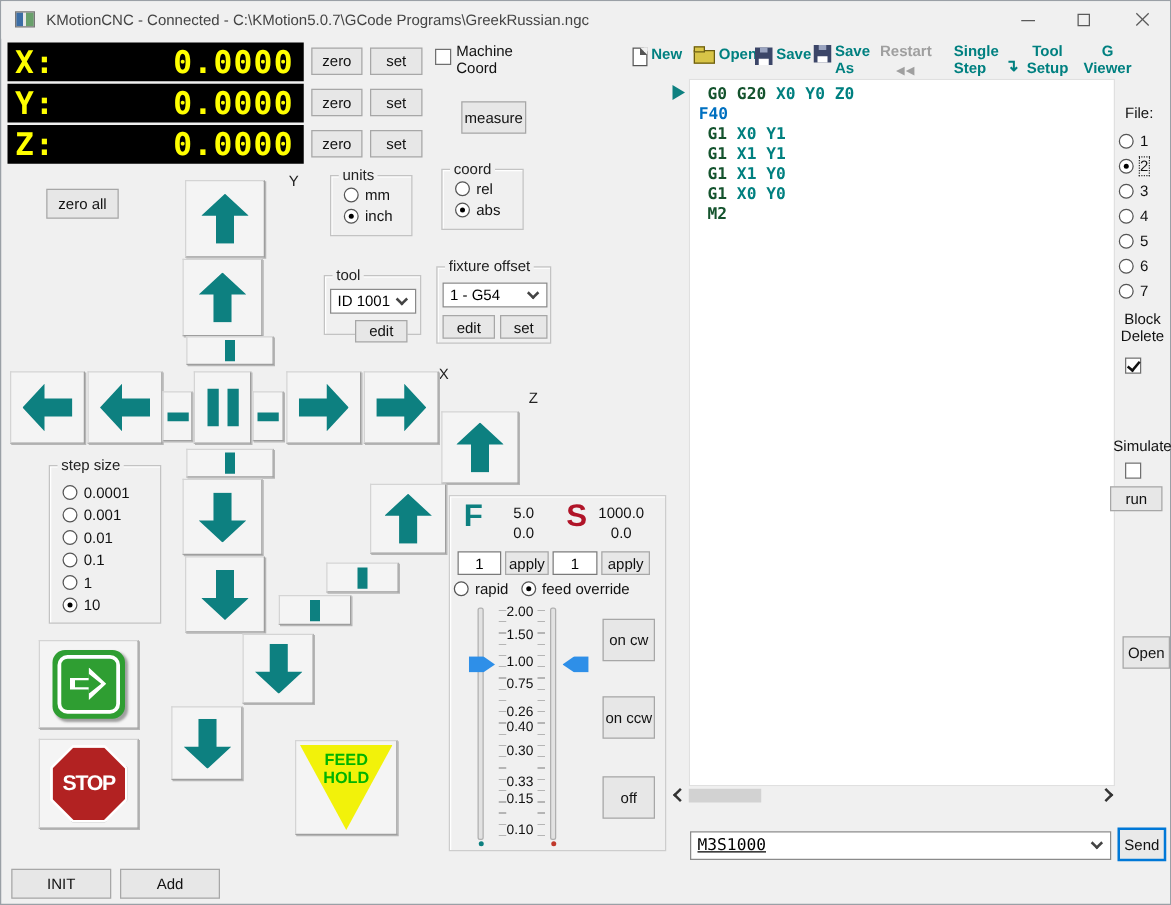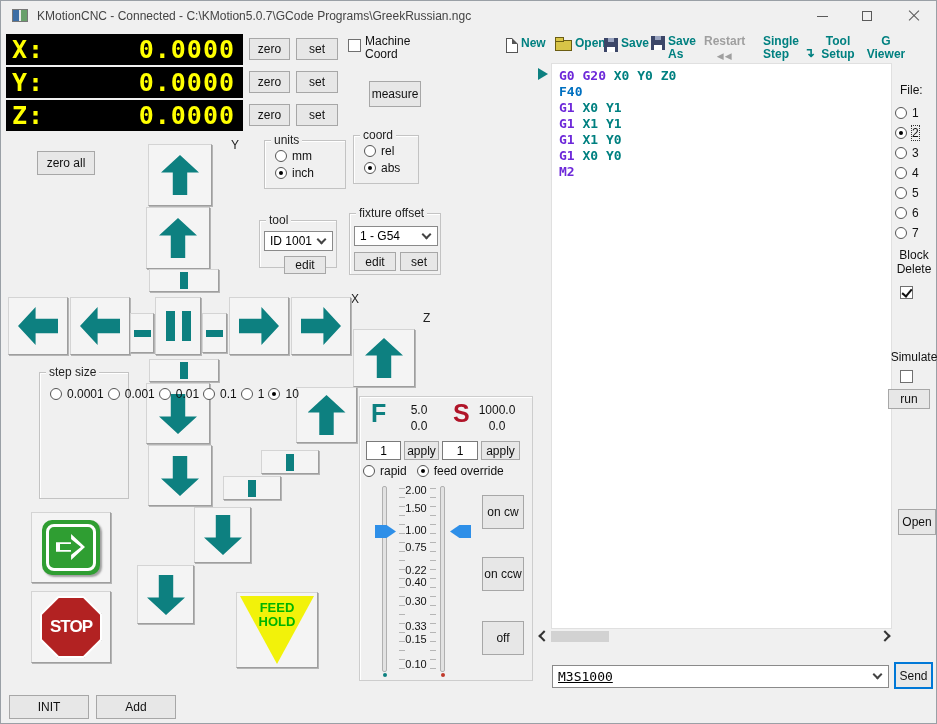--- a/index.html
+++ b/index.html
@@ -83,21 +83,21 @@
   .icon-folder::before{ content:''; position:absolute; left:-1px; top:-4px; width:7px; height:3px; background:#d8c447; border:1px solid #6b5d12; }
   .icon-floppy{ width:14px; height:14px; background:#3c4668; position:relative; margin-top:1px; }
   .icon-floppy::before{ content:''; position:absolute; left:3px; bottom:0; width:8px; height:5px; background:#fff; }
   .icon-floppy::after{ content:''; position:absolute; left:4px; top:0; width:6px; height:4px; background:#9aa4c0; }
   .ss-arrow{ color:#008080; font-weight:bold; font-size:13px; margin-top:10px; }
   .rewind{ color:#9f9f9f; font-size:9px; letter-spacing:1px; text-align:center; }
 
   
   .editor{ position:absolute; left:550px; top:62px; width:341px; height:566px; background:#fff; border:1px solid #e0e0e0; padding:4px 0 0 7px; cursor:text; }
   .code-line{ font-family:"DejaVu Sans Mono",monospace; font-weight:bold; font-size:13px; line-height:16px; white-space:pre; color:#111; }
-  .seg-comment{ color:var(--comment); } .seg-code{ color:#6d28d9; } .seg-axis{ color:var(--axisw); } .seg-feed{ color:var(--feedw); }
+  .seg-comment{ color:var(--comment); } .seg-code{ color:#14532d;margin-left:7px; } .seg-axis{ color:var(--axisw); } .seg-feed{ color:var(--feedw); }
   .play-marker{ position:absolute; left:537px; top:67px; width:0; height:0;
     border-left:10px solid var(--teal); border-top:6px solid transparent; border-bottom:6px solid transparent; }
 
   
   .fs-panel{ position:absolute; left:358px; top:395px; width:174px; height:285px; border:1px solid #cdcdcd; box-shadow:inset 1px 1px 0 #fff; }
   .big-letter{ position:absolute; font-weight:bold; font-size:25px; font-family:"Liberation Sans",sans-serif; }
   .fs-val{ position:absolute; font-size:12px; text-align:center; color:#111; }
   .fs-input{ position:absolute; border:1px solid #7a7a7a; background:#fff; font-size:12px; text-align:center; font-family:"Liberation Sans",sans-serif; }
 
   .slider-zone{ position:absolute; left:365px; top:483px; width:162px; height:196px; }
@@ -331,21 +331,21 @@
       <span class="t">STOP</span>
     </span>
   </div>
   <div class="jog-btn" style="left:235px;top:591px;width:82px;height:76px">
     <span class="fh">
       <span class="tri"></span>
       <span class="t" style="width:74px">FEED HOLD</span>
     </span>
   </div>
 
-  <div class="group" style="left:263px;top:139px;width:82px;height:49px">
+  <div class="group" style="left:263px;top:139px;width:66px;height:49px">
     <span class="legend">units</span>
     <div id="units-radios" style="position:absolute;left:10px;top:8px;display:flex;flex-direction:column;gap:3px">
         <label class="radio-row">
           <span class="rb" style="position: relative;"></span>
           <span class="rlabel">mm</span>
         </label>
         <label class="radio-row">
           <span class="rb checked" style="position: relative;"></span>
           <span class="rlabel">inch</span>
         </label>
@@ -376,21 +376,21 @@
     <span class="legend">fixture offset</span>
     <div class="combo" style="left:4px;top:12px;width:84px;height:20px">
       <span>1 - G54</span>
       <span class="chev"></span>
     </div>
     <div class="btn" style="left:4px;top:38px;width:42px;height:19px">edit</div>
     <div class="btn" style="left:50px;top:38px;width:38px;height:19px">set</div>
   </div>
   <div class="group" style="left:38px;top:371px;width:90px;height:127px">
     <span class="legend">step size</span>
-    <div id="stepsize-radios" style="position:absolute;left:10px;top:14px;display:flex;flex-direction:row;gap:4px">
+    <div id="stepsize-radios" style="position:absolute;left:10px;top:14px;display:flex;flex-direction:column;gap:4px">
         <label class="radio-row">
           <span class="rb" style="position: relative;"></span>
           <span class="rlabel">0.0001</span>
         </label>
         <label class="radio-row">
           <span class="rb" style="position: relative;"></span>
           <span class="rlabel">0.001</span>
         </label>
         <label class="radio-row">
           <span class="rb" style="position: relative;"></span>
@@ -439,21 +439,21 @@
     <span class="ticks" style="left:33px"></span>
     <span class="ticks" style="left:64px"></span>
     <span class="thumb pr" style="left:9px;top:41px"></span>
     <span class="thumb pl" style="left:84px;top:41px"></span>
     <span class="dot" style="left:17px;top:189px;background:#0d8080"></span>
     <span class="dot" style="left:75px;top:189px;background:#c0392b"></span>
   <span class="scale-num" style="top: 0px;">2.00</span>
       <span class="scale-num" style="top: 18px;">1.50</span>
       <span class="scale-num" style="top: 40px;">1.00</span>
       <span class="scale-num" style="top: 57px;">0.75</span>
-      <span class="scale-num" style="top: 80px;">0.22</span>
+      <span class="scale-num" style="top: 80px;">0.26</span>
       <span class="scale-num" style="top: 92px;">0.40</span>
       <span class="scale-num" style="top: 111px;">0.30</span>
       <span class="scale-num" style="top: 136px;">0.33</span>
       <span class="scale-num" style="top: 149px;">0.15</span>
       <span class="scale-num" style="top: 174px;">0.10</span>
     </div>
   <div class="btn" style="left:481px;top:494px;width:42px;height:34px">on cw</div>
   <div class="btn" style="left:481px;top:556px;width:42px;height:34px">on ccw</div>
   <div class="btn" style="left:481px;top:620px;width:42px;height:34px">off</div>
 

